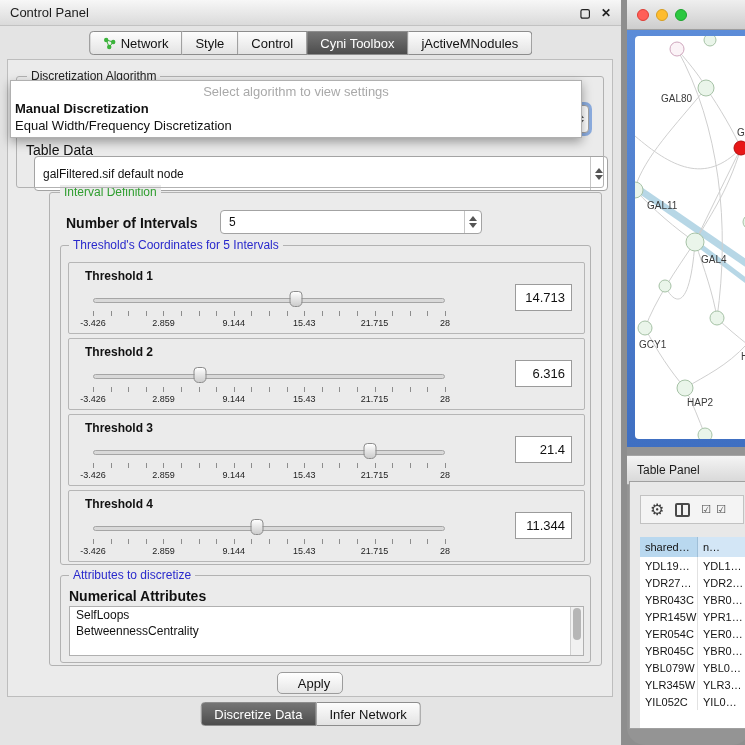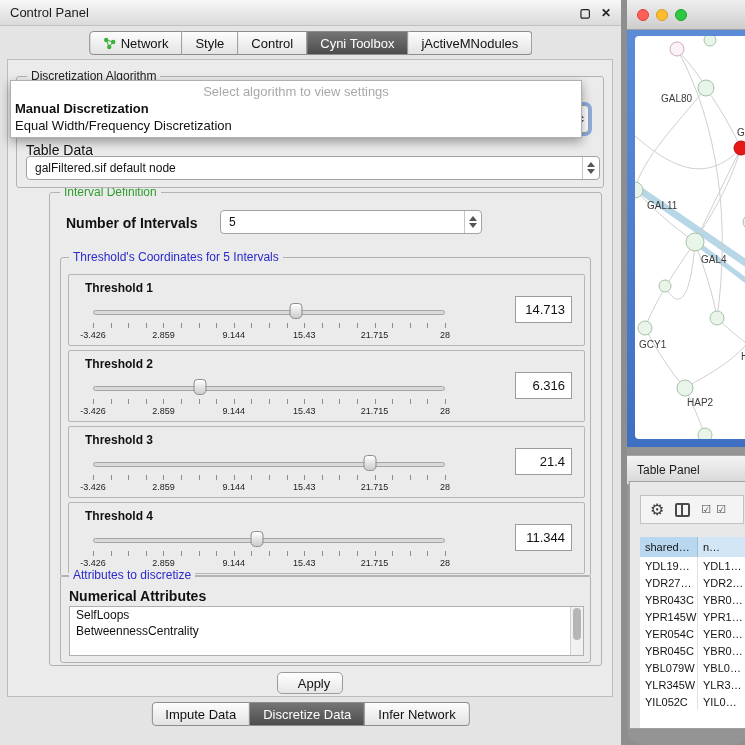--- a/index.html
+++ b/index.html
@@ -49,21 +49,21 @@
     background:#fff; border:1px solid #b0b0b0; box-shadow:0 4px 10px rgba(0,0,0,.35);
     font-size:13px; color:#111; padding-bottom:3px; }
   .popup-prompt { text-align:center; color:#a9a9a9; padding:3px 0 1px; }
   .popup-opt { padding:1px 4px; }
   .popup-opt.bold { font-weight:bold; }
 
   .lbl { position:absolute; font-size:14px; color:#111; }
   .lbl.bold { font-weight:bold; }
 
   .fs-interval { left:41px; top:132px; width:553px; height:474px; }
-  .fs-thresholds { left:10px; top:64px; width:531px; height:320px; }
+  .fs-thresholds { left:10px; top:52px; width:531px; height:320px; }
   .threshold-box { position:absolute; left:7px; width:517px; height:72px;
     border:1px solid #b6b6b6; border-radius:2px; background:#ebebeb; }
   .t-label { position:absolute; left:16px; top:6px; font-size:12px; font-weight:bold; color:#111; }
   .trackwrap { position:absolute; left:24px; top:28px; width:352px; height:18px; }
   .track { position:absolute; left:0; right:0; top:7px; height:5px; background:#d9d9d9;
     border:1px solid #a5a5a5; border-radius:3px; }
   .thumb { position:absolute; top:0; width:13px; height:16px; transform:translateX(-50%);
     background:linear-gradient(#fefefe,#cccccc); border:1px solid #8c8c8c; border-radius:4px 4px 5px 5px; }
   .ticks { position:absolute; left:24px; top:48px; width:353px; height:5px;
     background:repeating-linear-gradient(to right,#8d8d8d 0,#8d8d8d 1px,transparent 1px,transparent 17.6px); }
@@ -180,21 +180,21 @@
         </div>
       </div>
 
       <div class="popup">
         <div class="popup-prompt">Select algorithm to view settings</div>
         <div class="popup-opt bold">Manual Discretization</div>
         <div class="popup-opt">Equal Width/Frequency Discretization</div>
       </div>
 
       <span class="lbl" style="left:18px; top:82px;">Table Data</span>
-      <div class="combo" style="left:18px; top:96px; width:574px; height:24px;">
+      <div class="combo" style="left:26px; top:96px; width:574px; height:35px;">
         <span class="combo-text">galFiltered.sif default node</span>
         <span class="stepper">
           <span class="tri-up"></span>
             <span class="tri-down"></span>
         </span>
       </div>
 
       <div class="group fs-interval">
         <span class="legend green">Interval Definition</span>
 
@@ -293,23 +293,20 @@
               <div class="sthumb"></div>
             </div>
           </div>
         </div>
       </div>
 
       <div class="apply-btn">Apply</div>
     </div>
 
     <div class="bottom-tabs">
-      <div class="tab">
-        <span>Impute Data</span>
-      </div>
       <div class="tab selected">
         <span>Discretize Data</span>
       </div>
       <div class="tab">
         <span>Infer Network</span>
       </div>
     </div>
   </section>
 
   <section class="right-side">

